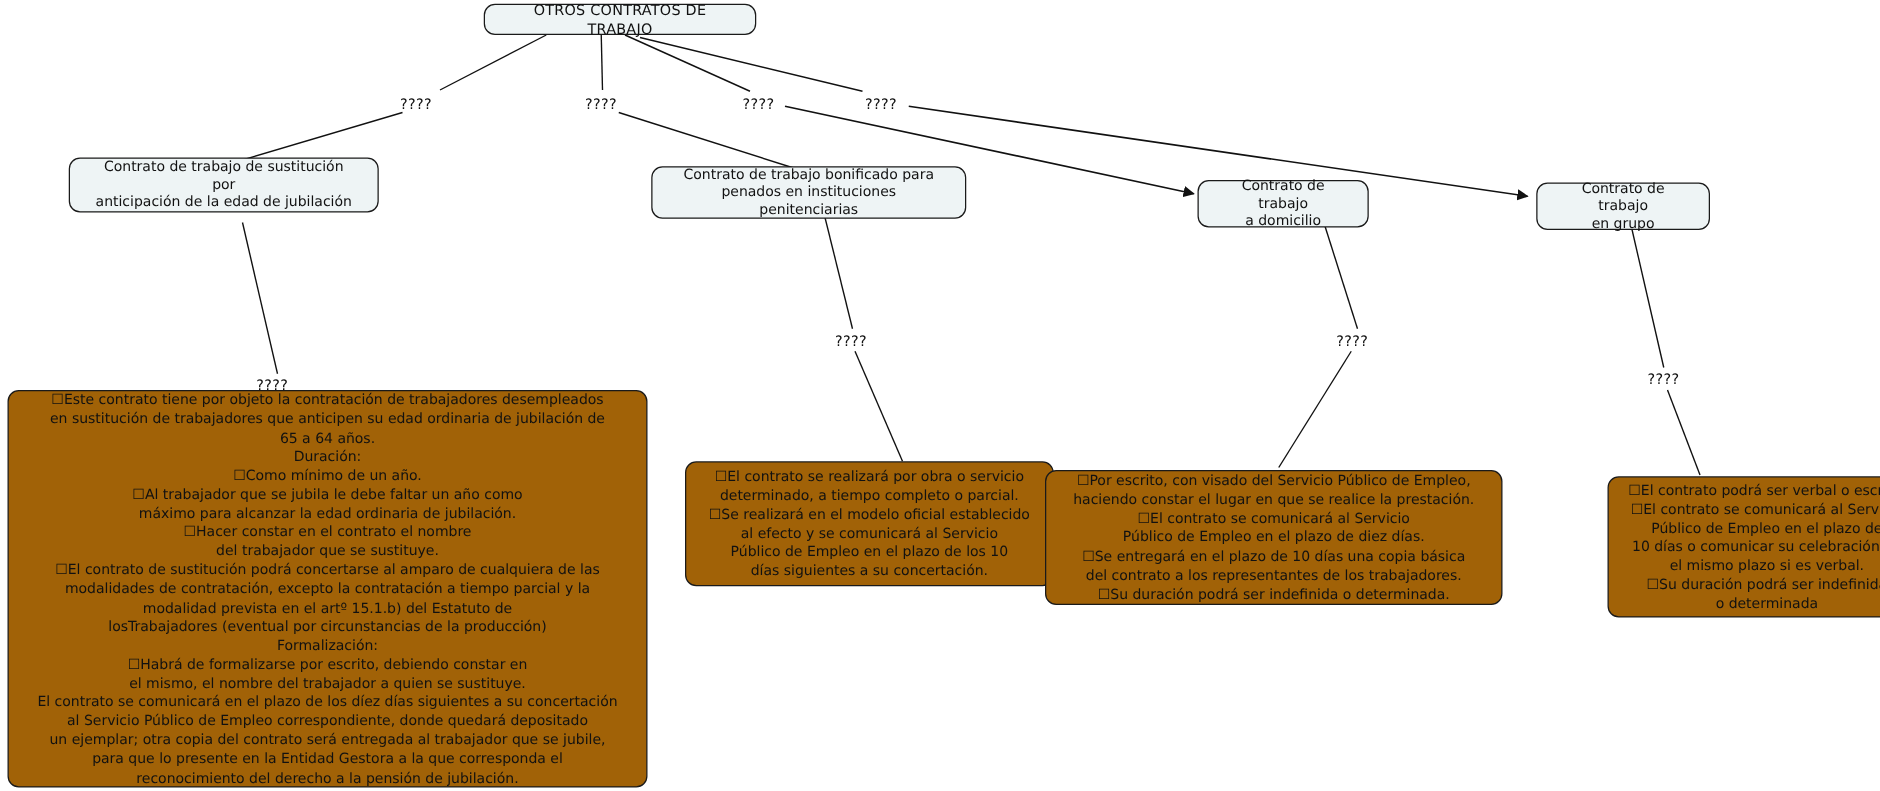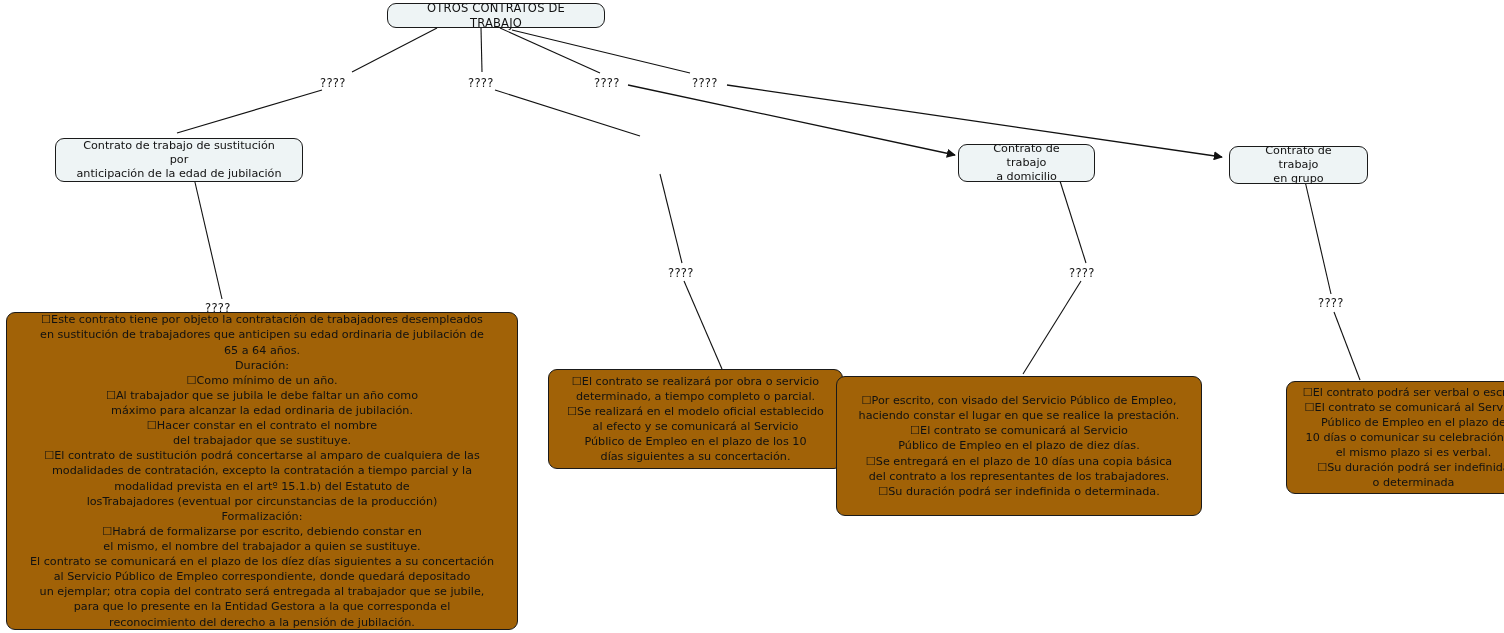--- a/index.html
+++ b/index.html
@@ -108,25 +108,29 @@
     <path d="M 1081 281 L 1023 374" stroke="#111111" stroke-width="1.1" fill="none"></path>
 
     <path d="M 1305 181 L 1331 294" stroke="#111111" stroke-width="1.1" fill="none"></path>
     <path d="M 1334 312 L 1360 380" stroke="#111111" stroke-width="1.1" fill="none"></path>
   </svg>
 
   <div class="node node-title" style="left:387px; top:3px; width:218px; height:25px;">
     <span>OTROS CONTRATOS DE TRABAJO</span>
   </div>
 
-  <div class="node node-small" style="left:55px; top:138px; width:248px; height:44px;">
+  <div class="node node-small" style="left:55px; top:126px; width:248px; height:44px;">
     <span style="white-space:pre-line;">Contrato de trabajo de sustitución por
 anticipación de la edad de jubilación</span>
   </div>
 
+  <div class="node node-small" style="left:521px; top:133px; width:252px; height:42px;">
+    <span style="white-space:pre-line;">Contrato de trabajo bonificado para
+penados en instituciones penitenciarias</span>
+  </div>
 
   <div class="node node-small" style="left:958px; top:144px; width:137px; height:38px;">
     <span style="white-space:pre-line;">Contrato de trabajo
 a domicilio</span>
   </div>
 
   <div class="node node-small" style="left:1229px; top:146px; width:139px; height:38px;">
     <span style="white-space:pre-line;">Contrato de trabajo
 en grupo</span>
   </div>
@@ -157,21 +161,21 @@
 
   <div class="detail" style="left:500px; top:369px; width:295px; height:100px;margin-left:48px;">
     <span>☐El contrato se realizará por obra o servicio
 determinado, a tiempo completo o parcial.
 ☐Se realizará en el modelo oficial establecido
 al efecto y se comunicará al Servicio
 Público de Empleo en el plazo de los 10
 días siguientes a su concertación.</span>
   </div>
 
-  <div class="detail" style="left:836px; top:376px; width:366px; height:140px;">
+  <div class="detail" style="left:836px; top:376px; width:366px; height:108px;">
     <span>☐Por escrito, con visado del Servicio Público de Empleo,
 haciendo constar el lugar en que se realice la prestación.
 ☐El contrato se comunicará al Servicio
 Público de Empleo en el plazo de diez días.
 ☐Se entregará en el plazo de 10 días una copia básica
 del contrato a los representantes de los trabajadores.
 ☐Su duración podrá ser indefinida o determinada.</span>
   </div>
 
   <div class="detail" style="left:1244px; top:381px; width:255px; height:113px;margin-left:42px;">

